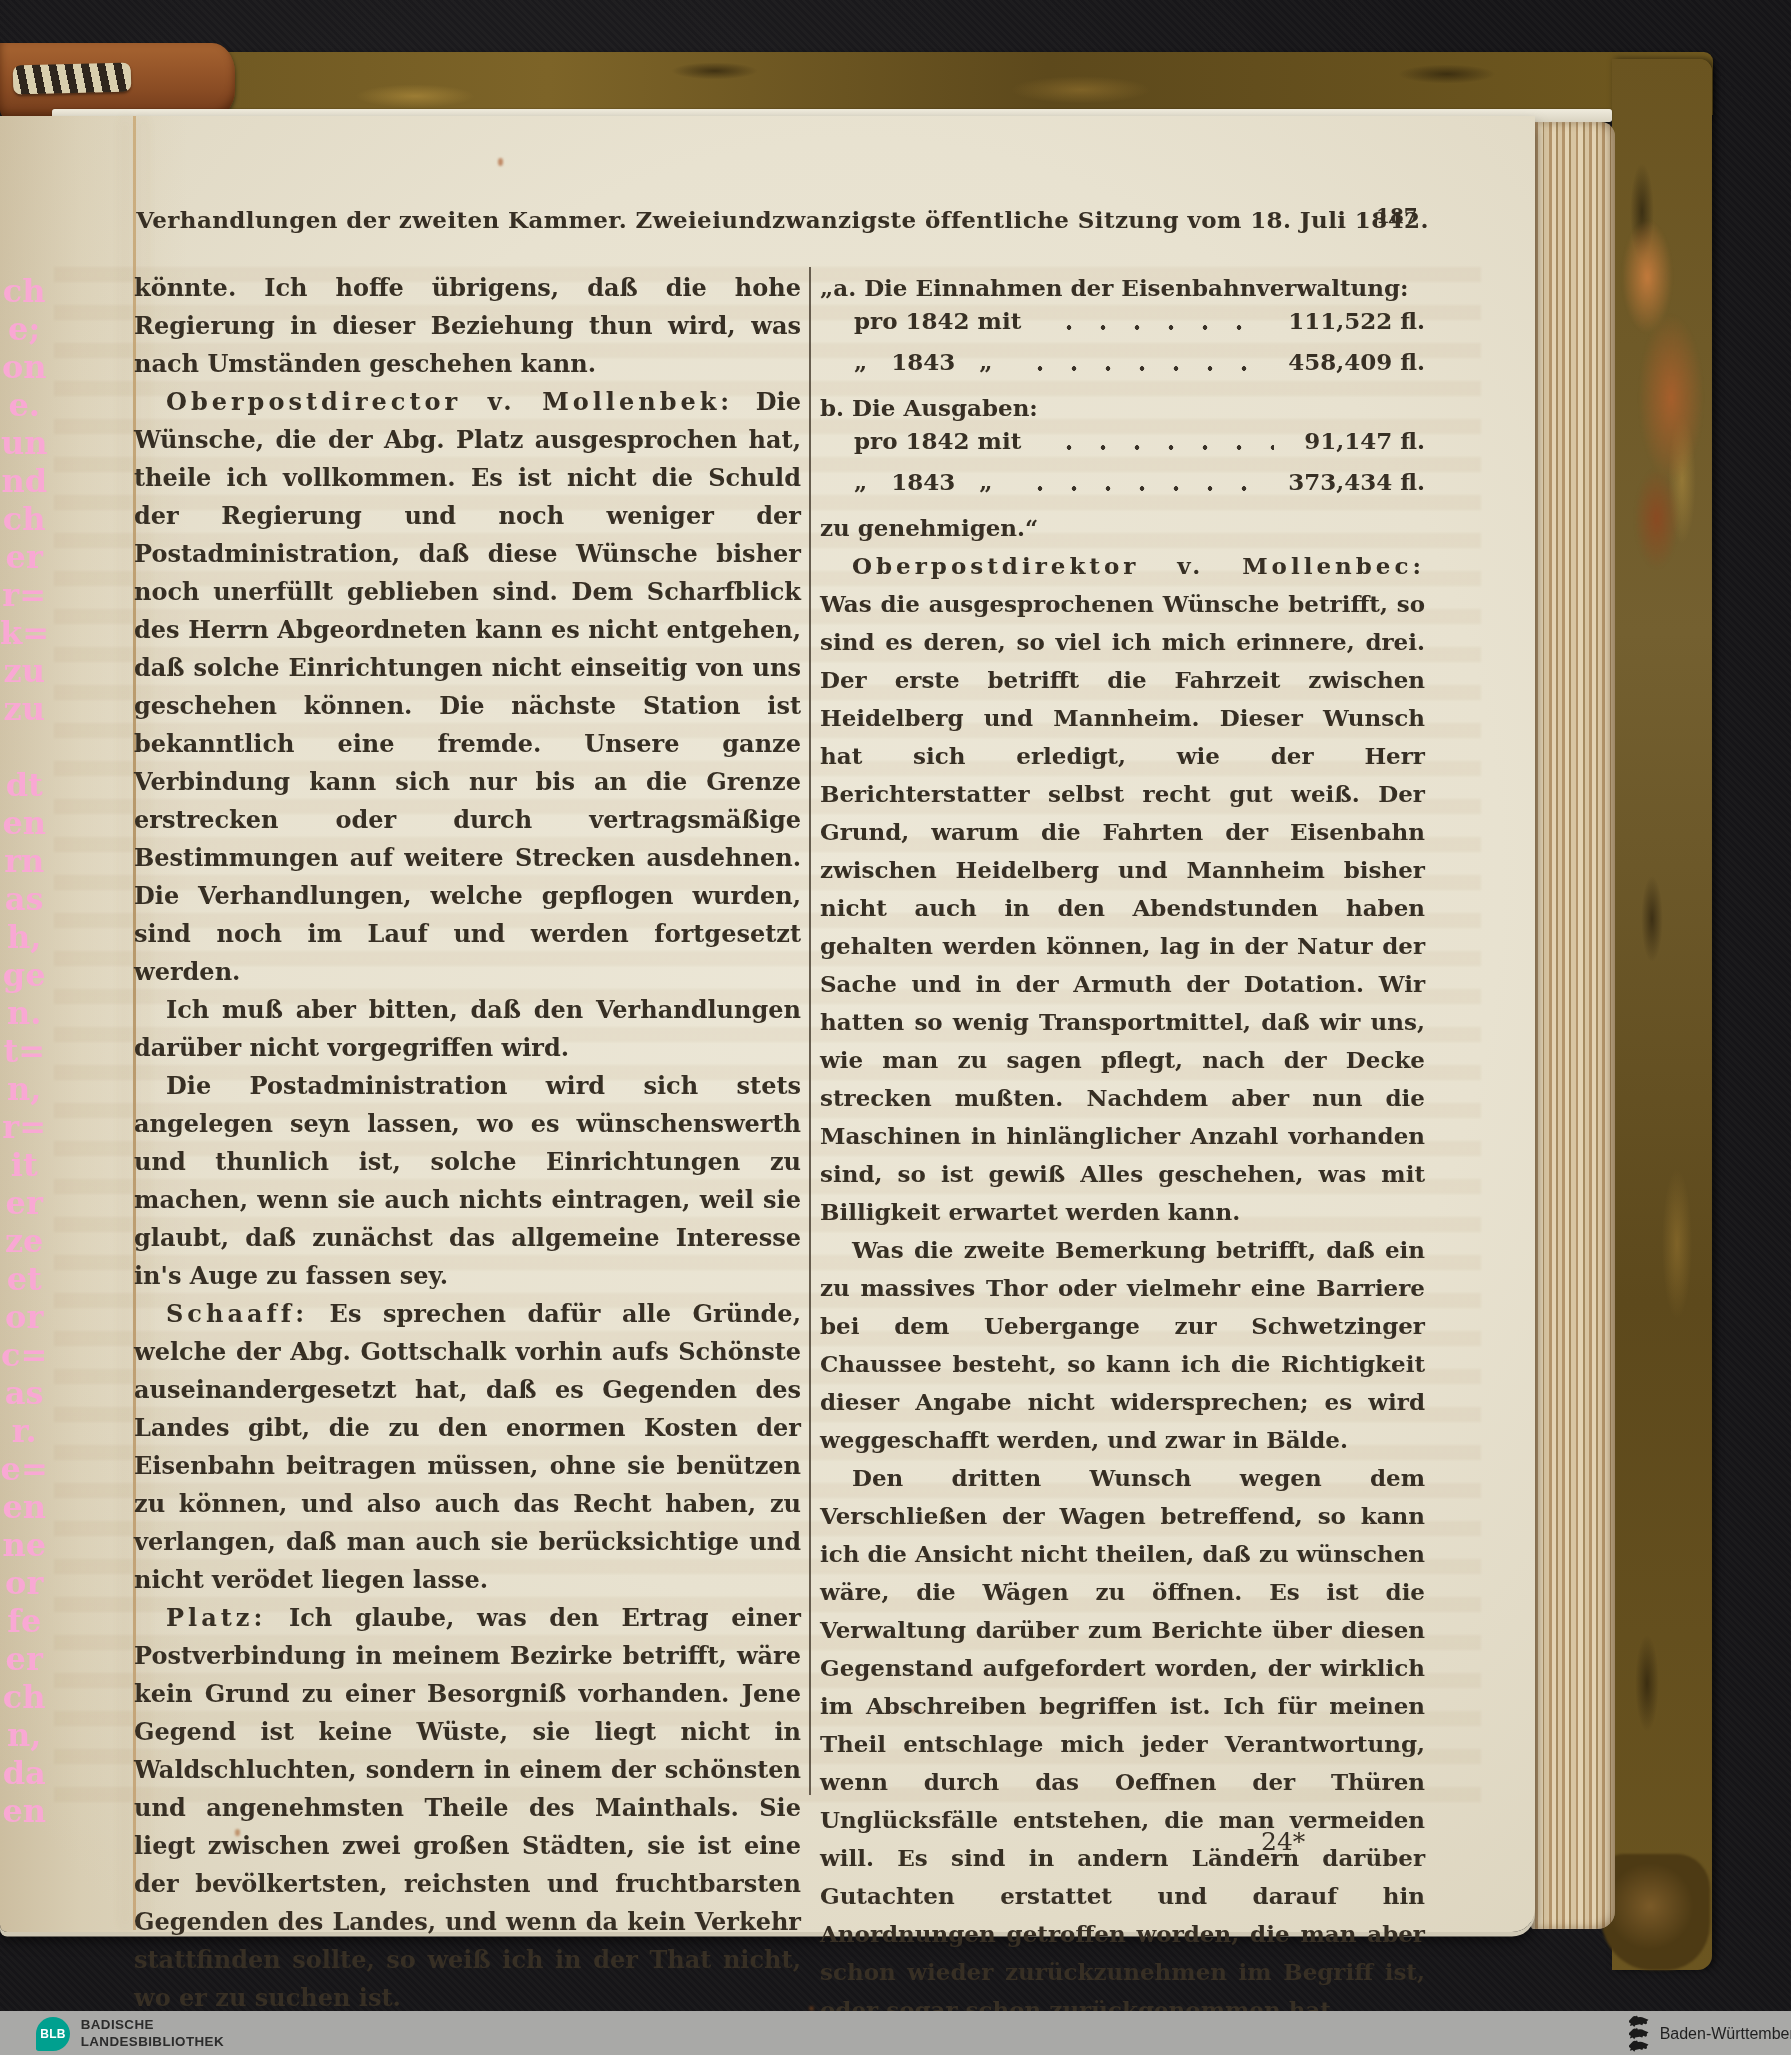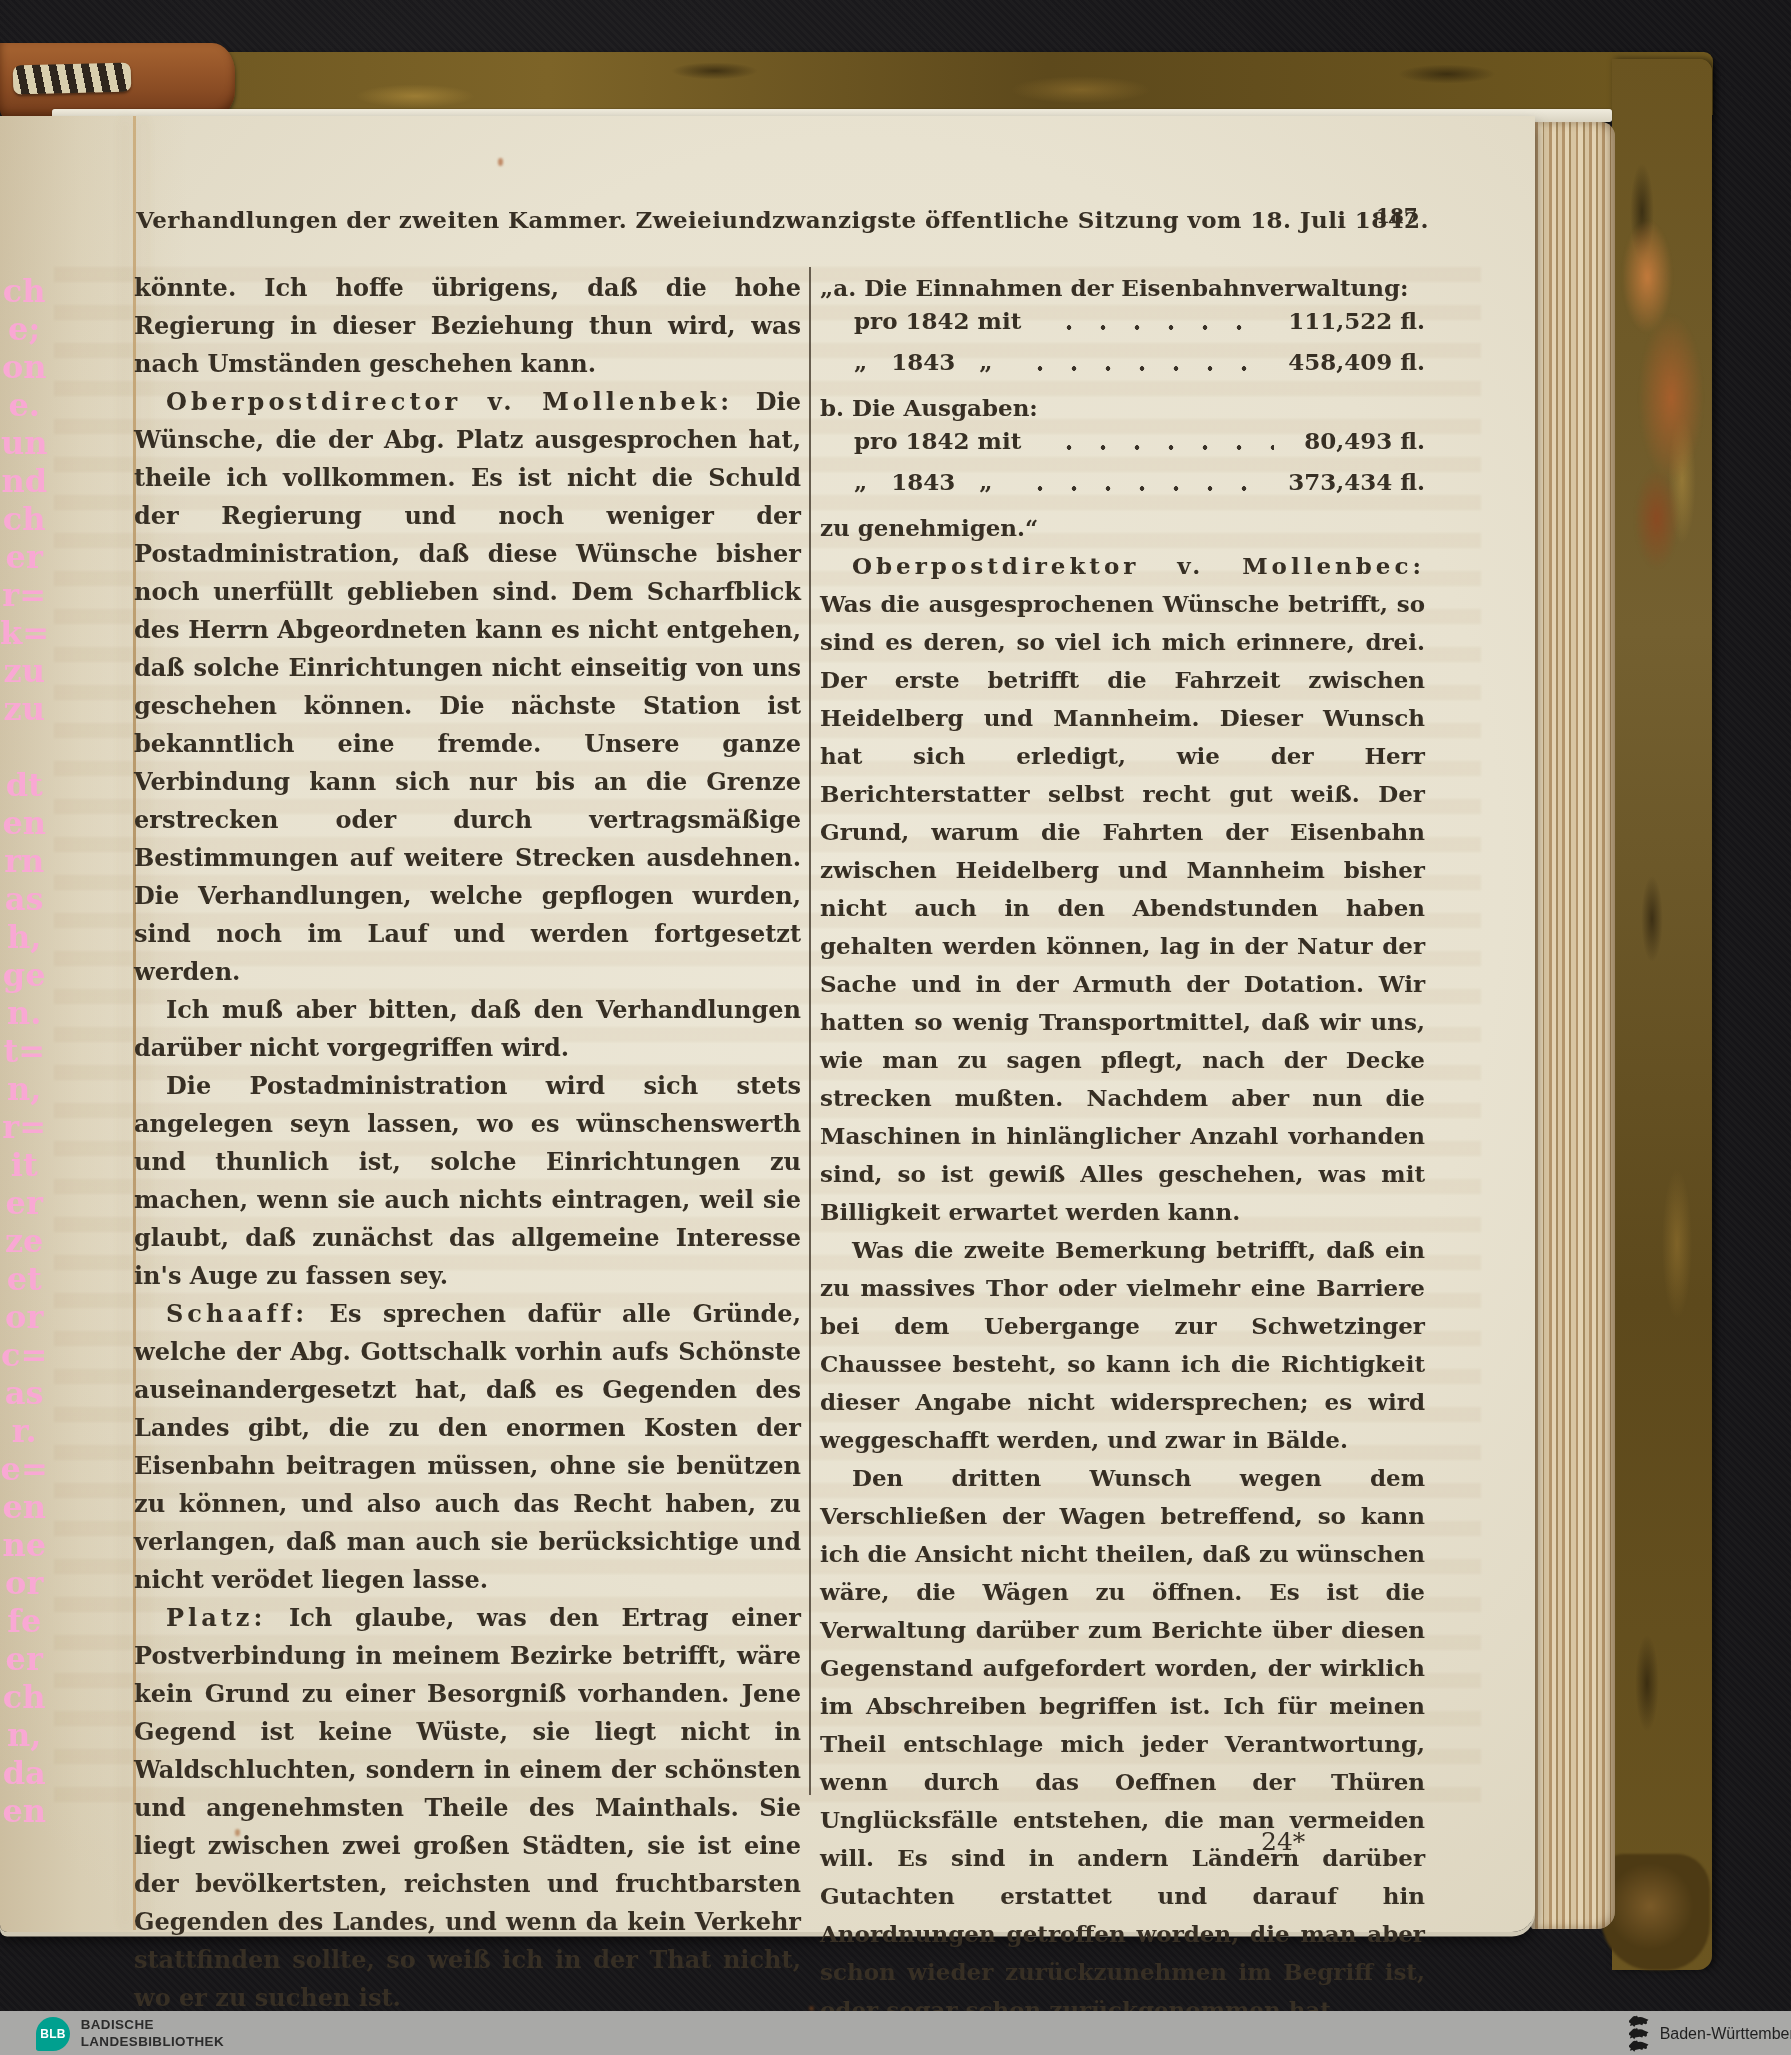--- a/index.html
+++ b/index.html
@@ -271,21 +271,21 @@
         <span class="fin-dots"></span>
         <span class="fin-value">458,409 fl.</span>
       </div>
     </div>
   <p class="para noindent">b. Die Ausgaben:</p>
   <div>
 
       <div class="fin-row">
         <span class="fin-label">pro 1842 mit</span>
         <span class="fin-dots"></span>
-        <span class="fin-value">80,493 fl.</span>
+        <span class="fin-value">91,147 fl.</span>
       </div>
 
       <div class="fin-row">
         <span class="fin-label">„   1843   „</span>
         <span class="fin-dots"></span>
         <span class="fin-value">373,434 fl.</span>
       </div>
     </div>
   <p class="para noindent">zu genehmigen.“</p>
   <div>

